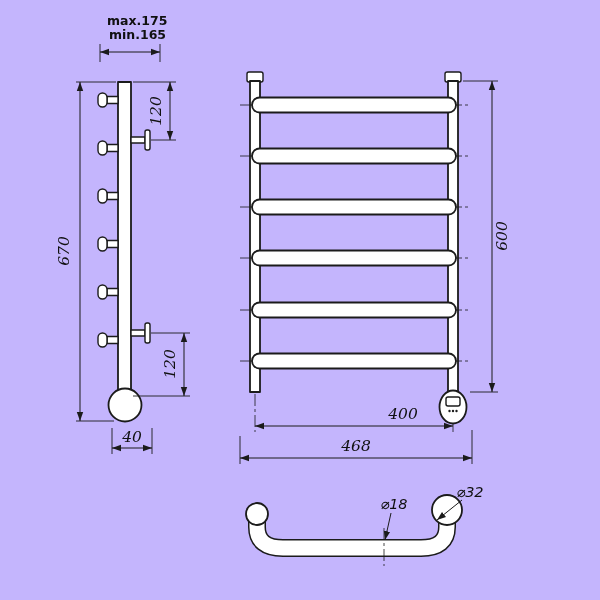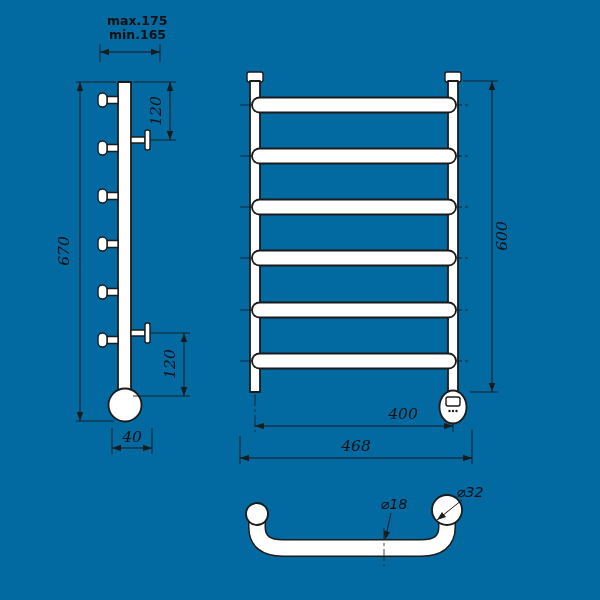--- a/index.html
+++ b/index.html
@@ -1,16 +1,16 @@
 <!DOCTYPE html>
 <html><head>
 <meta charset="utf-8">
 <style>
   html,body{margin:0;padding:0;background:#ffffff;}
-  .page{width:600px;height:600px;background:#0369a1;position:relative;overflow:hidden;}
+  .page{width:600px;height:600px;background:#c4b5fd;position:relative;overflow:hidden;}
   svg{display:block;}
   .obj{fill:#ffffff;stroke:#1b1b1b;stroke-width:1.8;stroke-linejoin:round;}
   .obj2{fill:#ffffff;stroke:#1b1b1b;stroke-width:1.4;stroke-linejoin:round;}
   .dim{stroke:#1b1b1b;stroke-width:1;fill:none;}
   .ext{stroke:#1b1b1b;stroke-width:0.9;fill:none;}
   .cl{stroke:#1b1b1b;stroke-width:0.8;fill:none;stroke-dasharray:12 3 3 3;}
   .tube-outer{fill:none;stroke:#1b1b1b;stroke-width:18;stroke-linejoin:round;}
   .tube-inner{fill:none;stroke:#ffffff;stroke-width:15;stroke-linejoin:round;}
   .dimtext{font-family:"DejaVu Serif",serif;font-style:italic;font-size:15.5px;fill:#111;}
   .diatext{font-family:"DejaVu Sans",sans-serif;font-style:italic;font-size:14.5px;fill:#111;}

